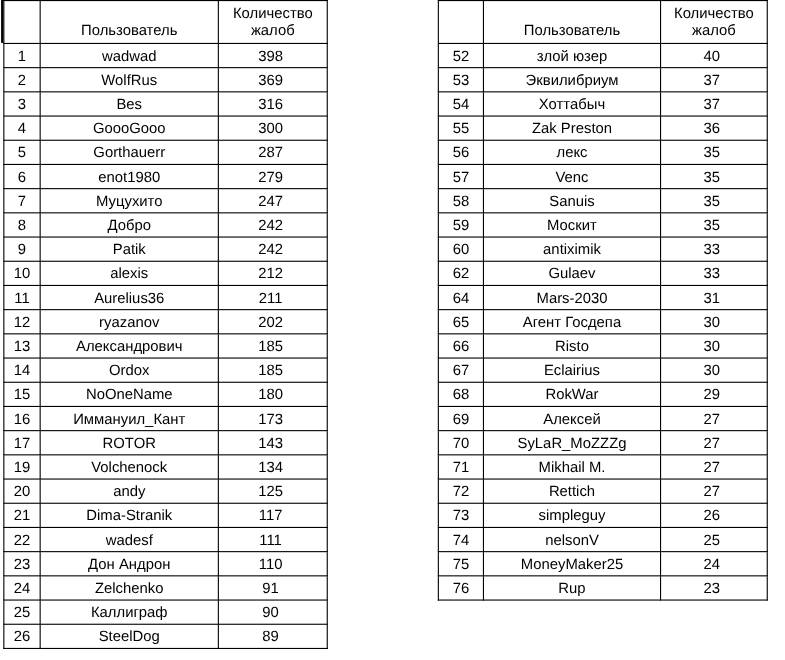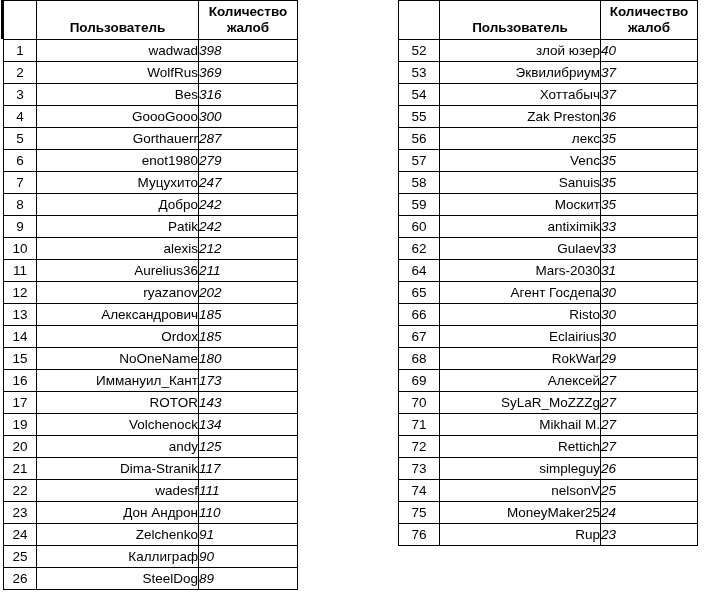--- a/index.html
+++ b/index.html
@@ -38,37 +38,37 @@
   .tbl-left  col.col-user  { width: 162px; }
   .tbl-left  col.col-count { width: 99px; }
   .tbl-right col.col-rank  { width: 41px; }
   .tbl-right col.col-user  { width: 161px; }
   .tbl-right col.col-count { width: 97px; }
 
   th, td { border: 1.5px solid #000000; }
 
   thead tr { height: 39px; }
   th {
-    font-weight: bold;
+    font-weight: normal;
     vertical-align: bottom;
     padding: 0 2px 3px 2px;
     line-height: 16px;
   }
 
   tbody tr { height: 22px; }
   td {
     vertical-align: bottom;
     padding: 0 0 3px 0;
     line-height: 15px;
     white-space: nowrap;
     overflow: hidden;
   }
   td.c-rank  { text-align: center; }
-  td.c-user  { text-align: right;  padding-left: 0; }
-  td.c-count { text-align: left; padding-right: 4px; font-style: italic; }
+  td.c-user  { text-align: center;  padding-left: 0; }
+  td.c-count { text-align: center; padding-right: 4px; }
 </style>
 </head>
 <body>
 
 <div class="canvas">
 
   <div class="sliver"></div>
 
   <table class="tbl tbl-left">
     <colgroup>

